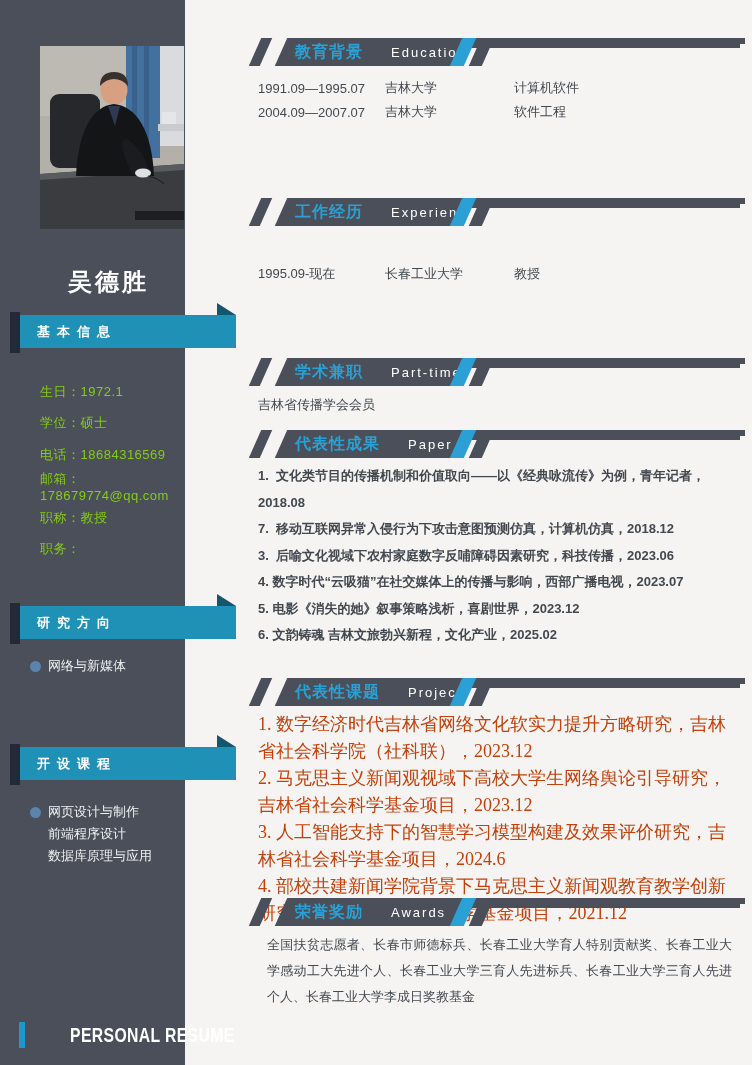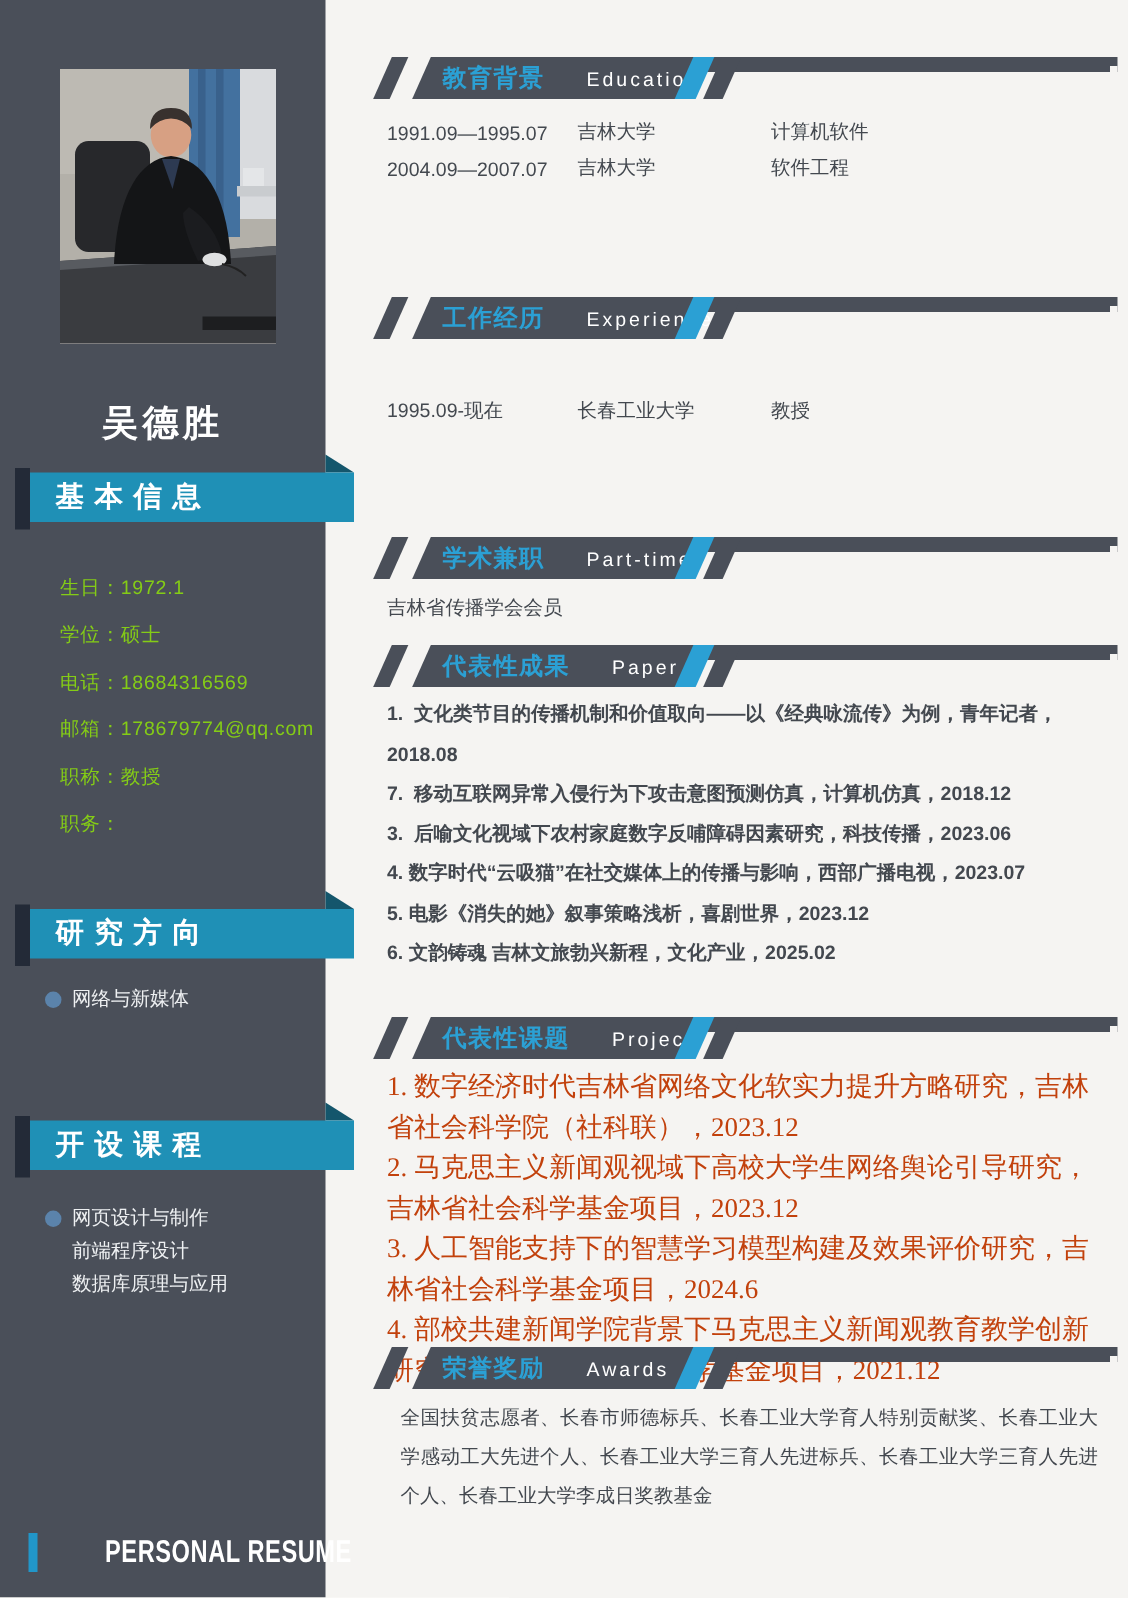--- a/index.html
+++ b/index.html
@@ -1,29 +1,29 @@
 <!DOCTYPE html>
 <html><head>
 <meta charset="utf-8">
 <style>
   html,body{margin:0;padding:0;}
   body{font-family:"Liberation Sans","DejaVu Sans",sans-serif;}
   .page{position:relative;width:752px;height:1065px;background:#f5f4f2;overflow:hidden;}
 
   
-  .sidebar{position:absolute;left:0;top:0;width:217px;height:1065px;background:#4a4f59;z-index:2;}
+  .sidebar{position:absolute;left:0;top:0;width:185px;height:1065px;background:#4a4f59;z-index:2;}
   .photo{position:absolute;left:40px;top:46px;width:144px;height:183px;overflow:hidden;background:#b9b6ae;}
   .name{position:absolute;left:0;top:266px;width:217px;margin:0;text-align:center;
         color:#fff;font-size:24px;font-weight:bold;letter-spacing:3px;}
 
   .side-ribbon{position:absolute;left:10px;width:226px;height:33px;}
   .side-ribbon .block{position:absolute;left:0;top:-3px;width:10px;height:41px;background:#232a37;}
   .side-ribbon .band{position:absolute;left:10px;top:0;right:0;height:33px;background:#1f90b6;}
   .side-ribbon .band span{display:block;line-height:33px;padding-left:17px;color:#fff;
-        font-size:19px;font-weight:bold;letter-spacing:7px;}
+        font-size:13px;font-weight:bold;letter-spacing:7px;}
   .side-ribbon .fold{position:absolute;right:0;top:-12px;width:0;height:0;
         border-bottom:12px solid #14566c;border-right:19px solid transparent;}
 
   .info-list{position:absolute;left:40px;top:376px;margin:0;padding:0;list-style:none;}
   .info-list li{height:31.5px;display:flex;align-items:center;color:#84cc16;font-size:13px;letter-spacing:.5px;}
 
   .dot-list{position:absolute;left:30px;margin:0;padding:0;list-style:none;}
   .dot-list li{position:relative;line-height:22px;color:#eef0f2;font-size:13px;padding-left:18px;}
   .dot-list li.bulleted:before{content:"";position:absolute;left:0;top:6px;width:11px;height:11px;
         border-radius:50%;background:#5b83ab;}

